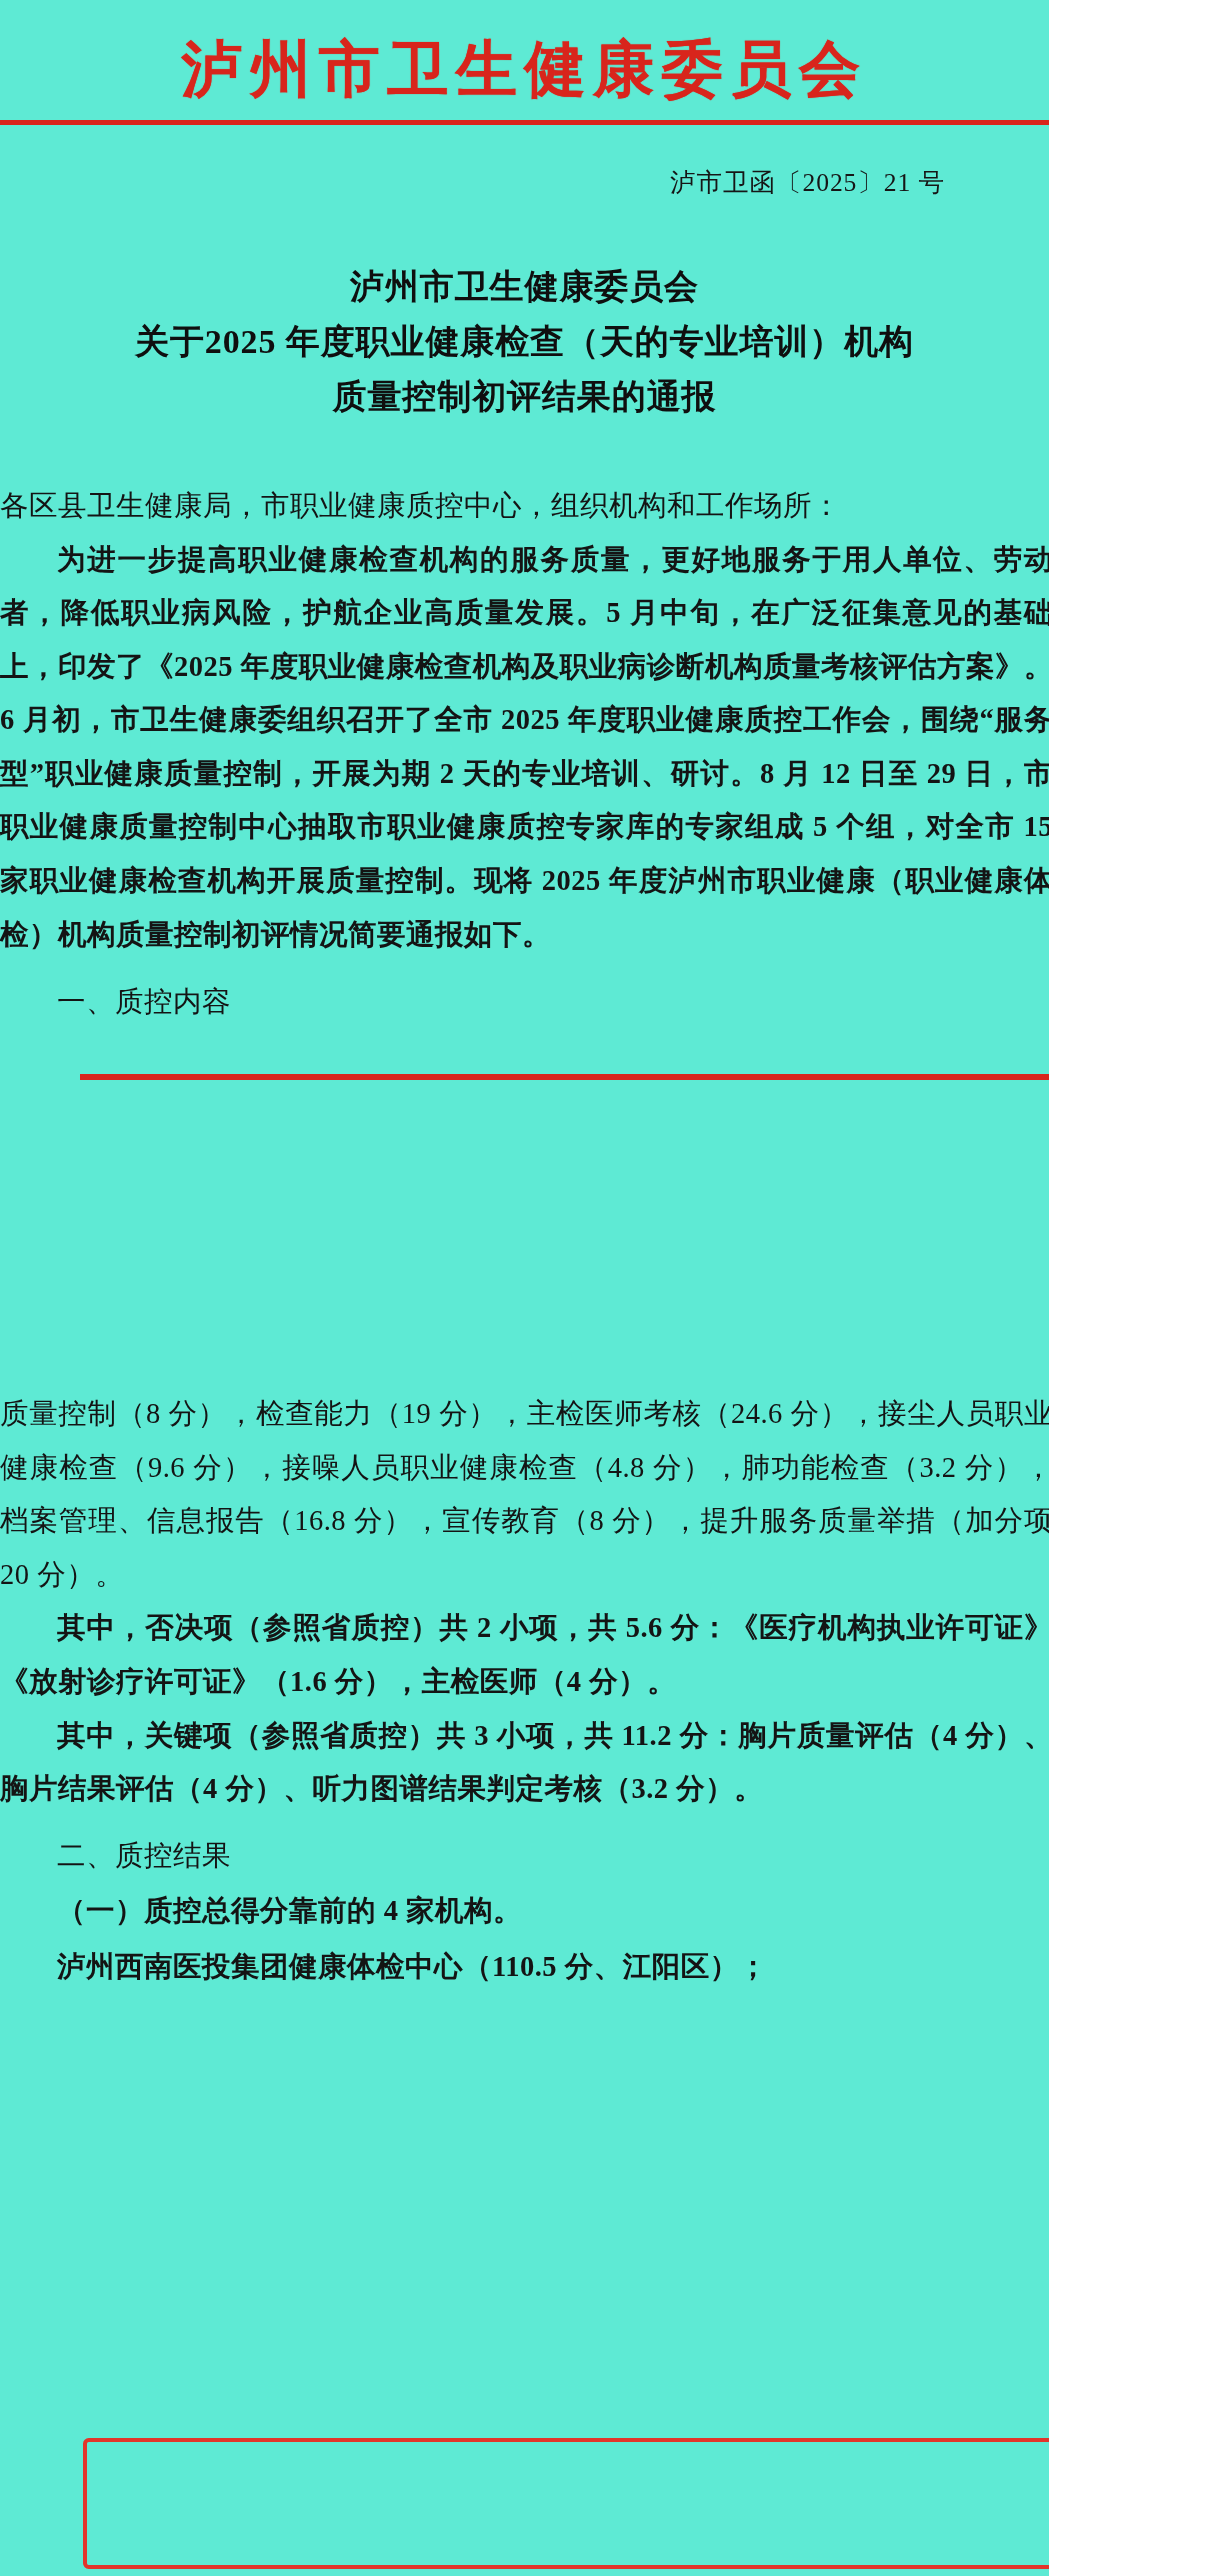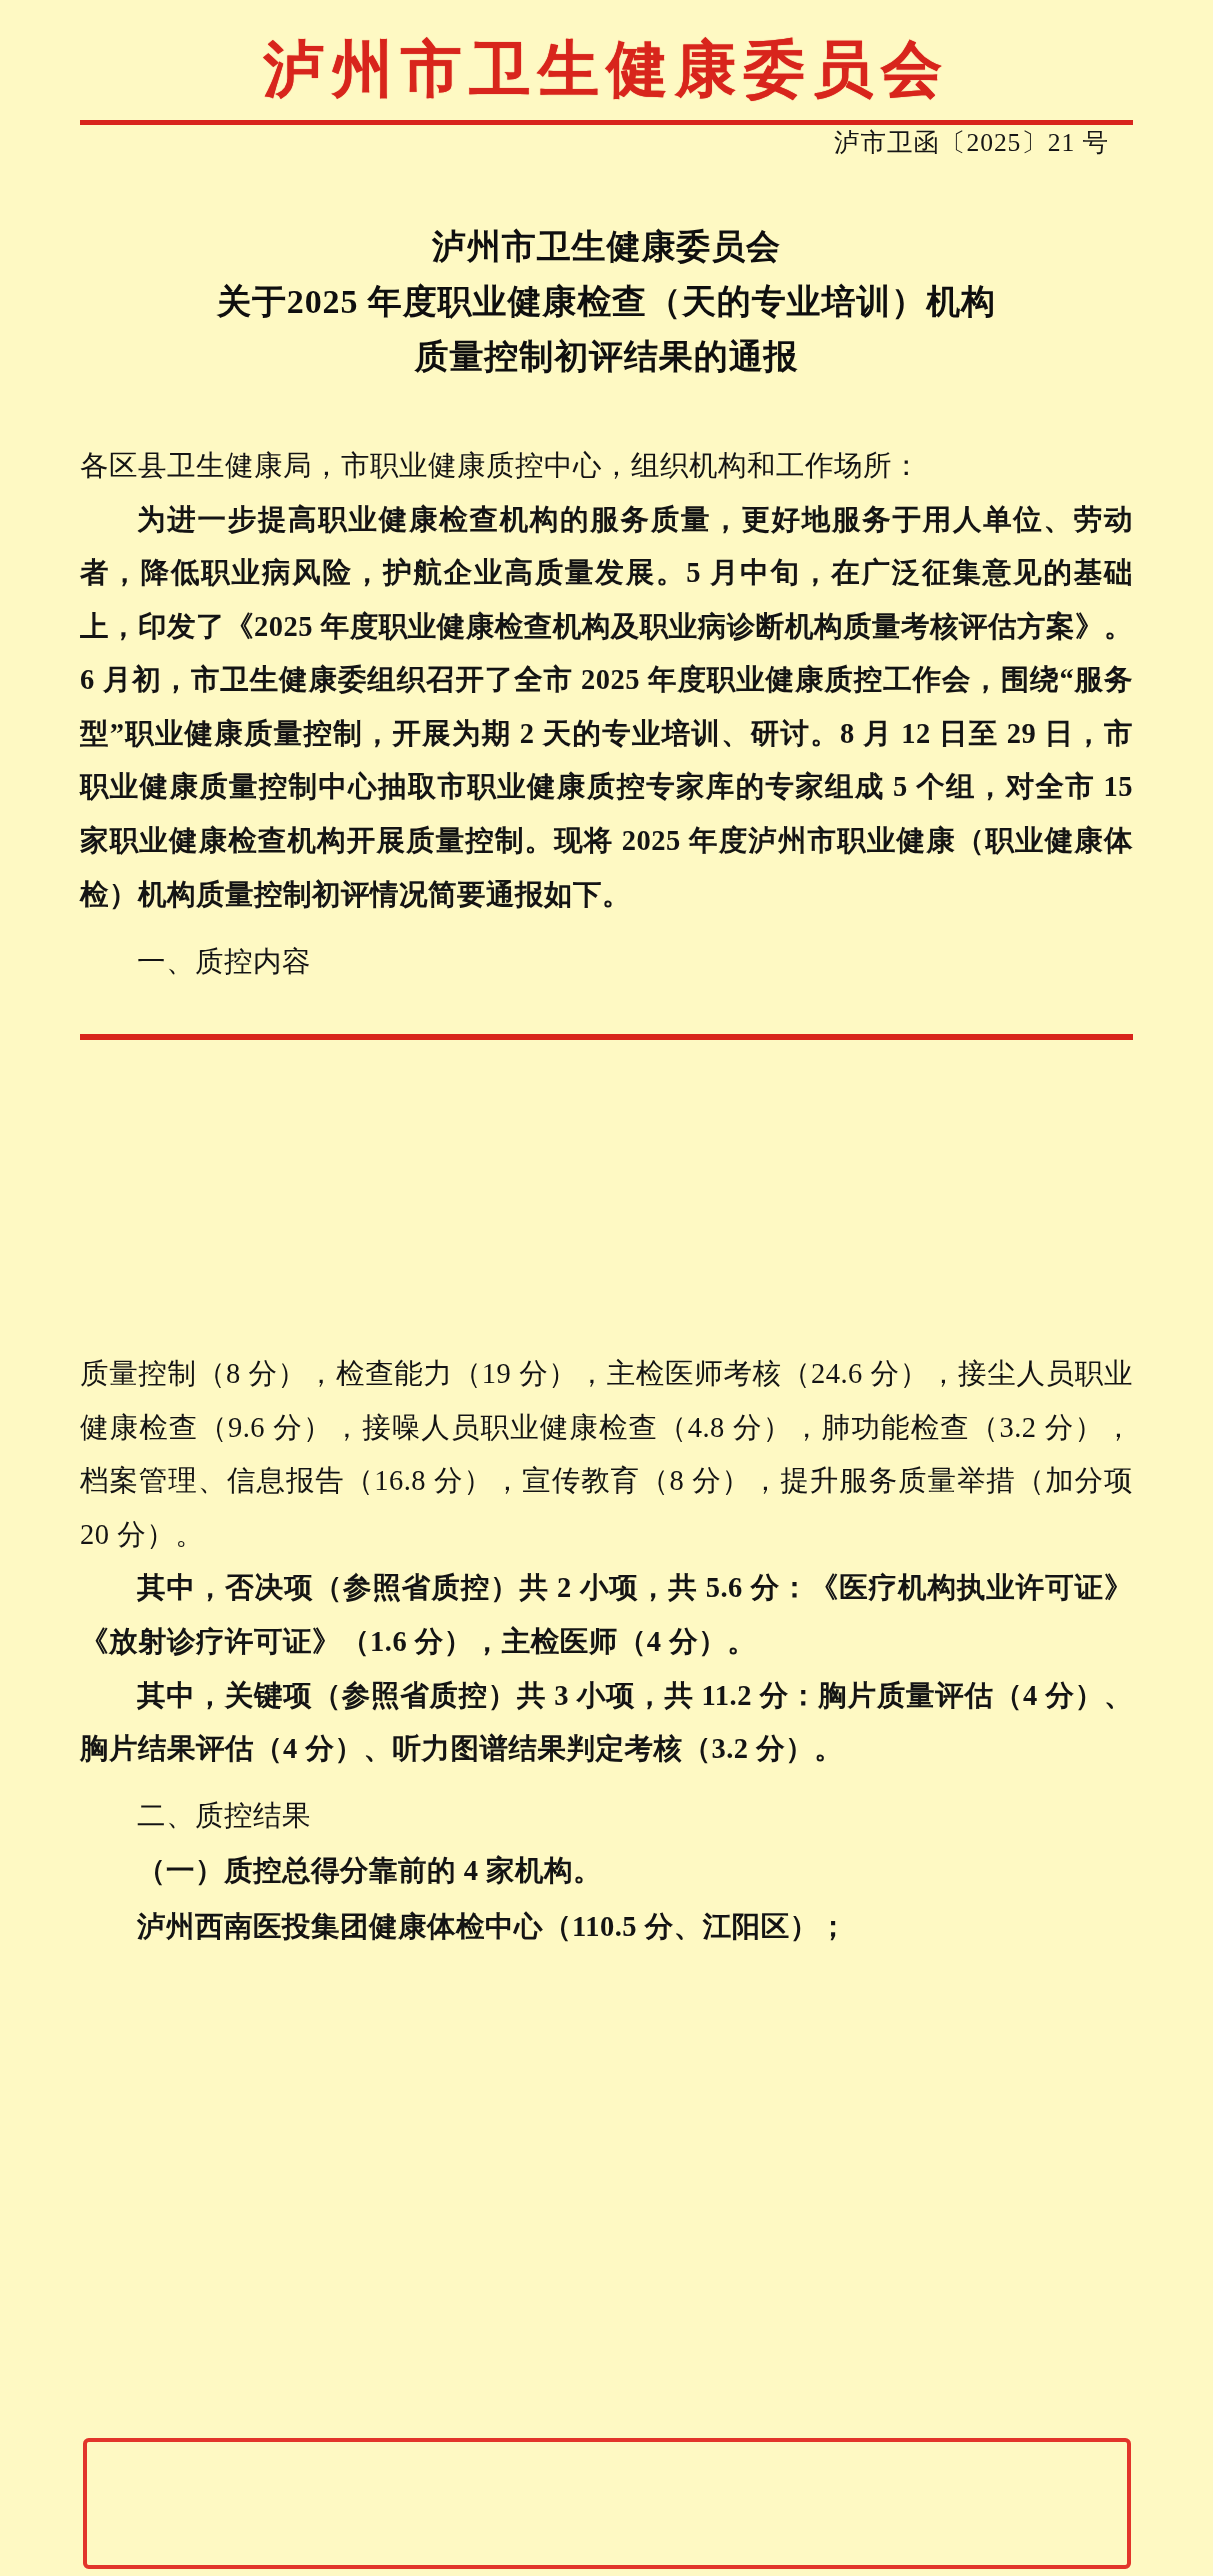--- a/index.html
+++ b/index.html
@@ -7,23 +7,23 @@
     padding: 0;
     background: #ffffff;
   }
   body {
     width: 1213px;
     font-family: "Liberation Serif", "DejaVu Serif", serif;
     color: #1a1a1a;
   }
   .page {
     position: relative;
-    width: 1213px;
+    width: 1049px;
     min-height: 2576px;
-    background: #fef9c3;
+    background: #5eead4;
     overflow: hidden;
   }
 
   
   .doc-header {
     padding-top: 36px;
     text-align: center;
   }
   .doc-title-red {
     font-family: "Liberation Serif", "DejaVu Serif", serif;
@@ -37,20 +37,21 @@
   }
   .header-rule {
     margin: 17px auto 0 auto;
     width: 1053px;
     height: 4.7px;
     background: #d8251c;
   }
 
   
   .doc-number {
+    margin-top: 40px;
     text-align: right;
     padding-right: 104px;
     font-size: 25.6px;
     letter-spacing: 0.9px;
     color: #161616;
   }
 
   
   .main-heading {
     margin-top: 59px;

